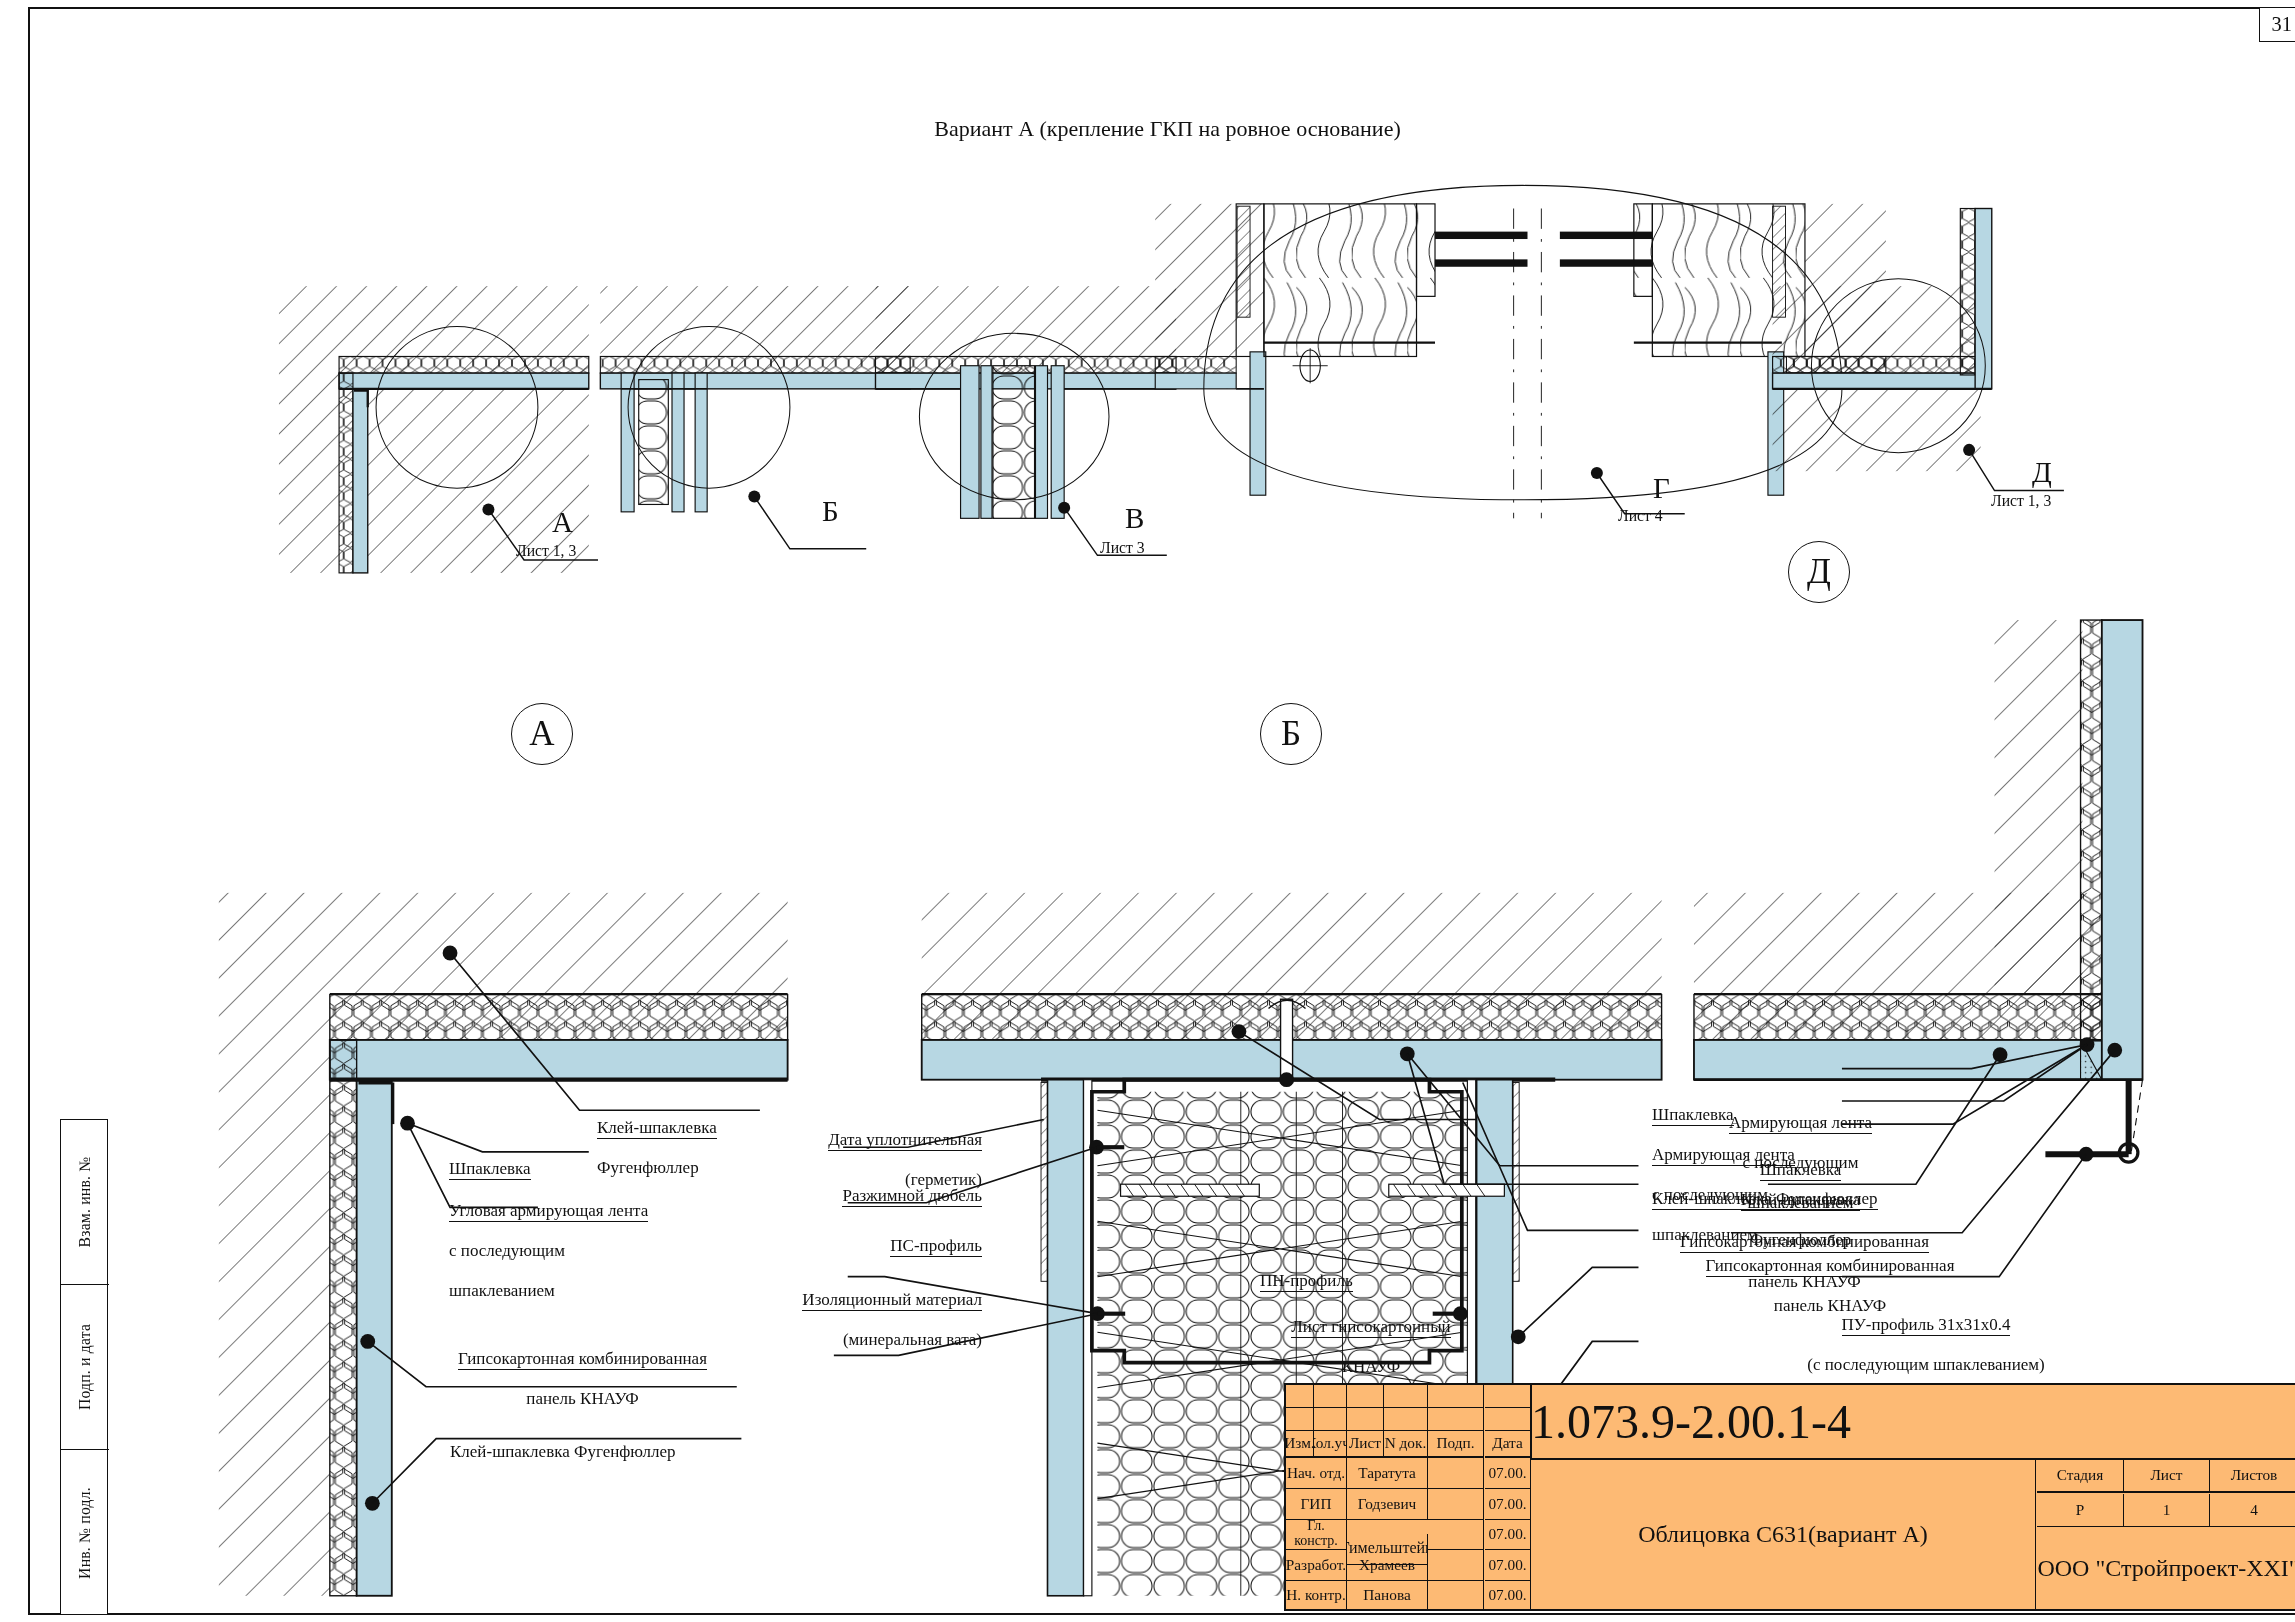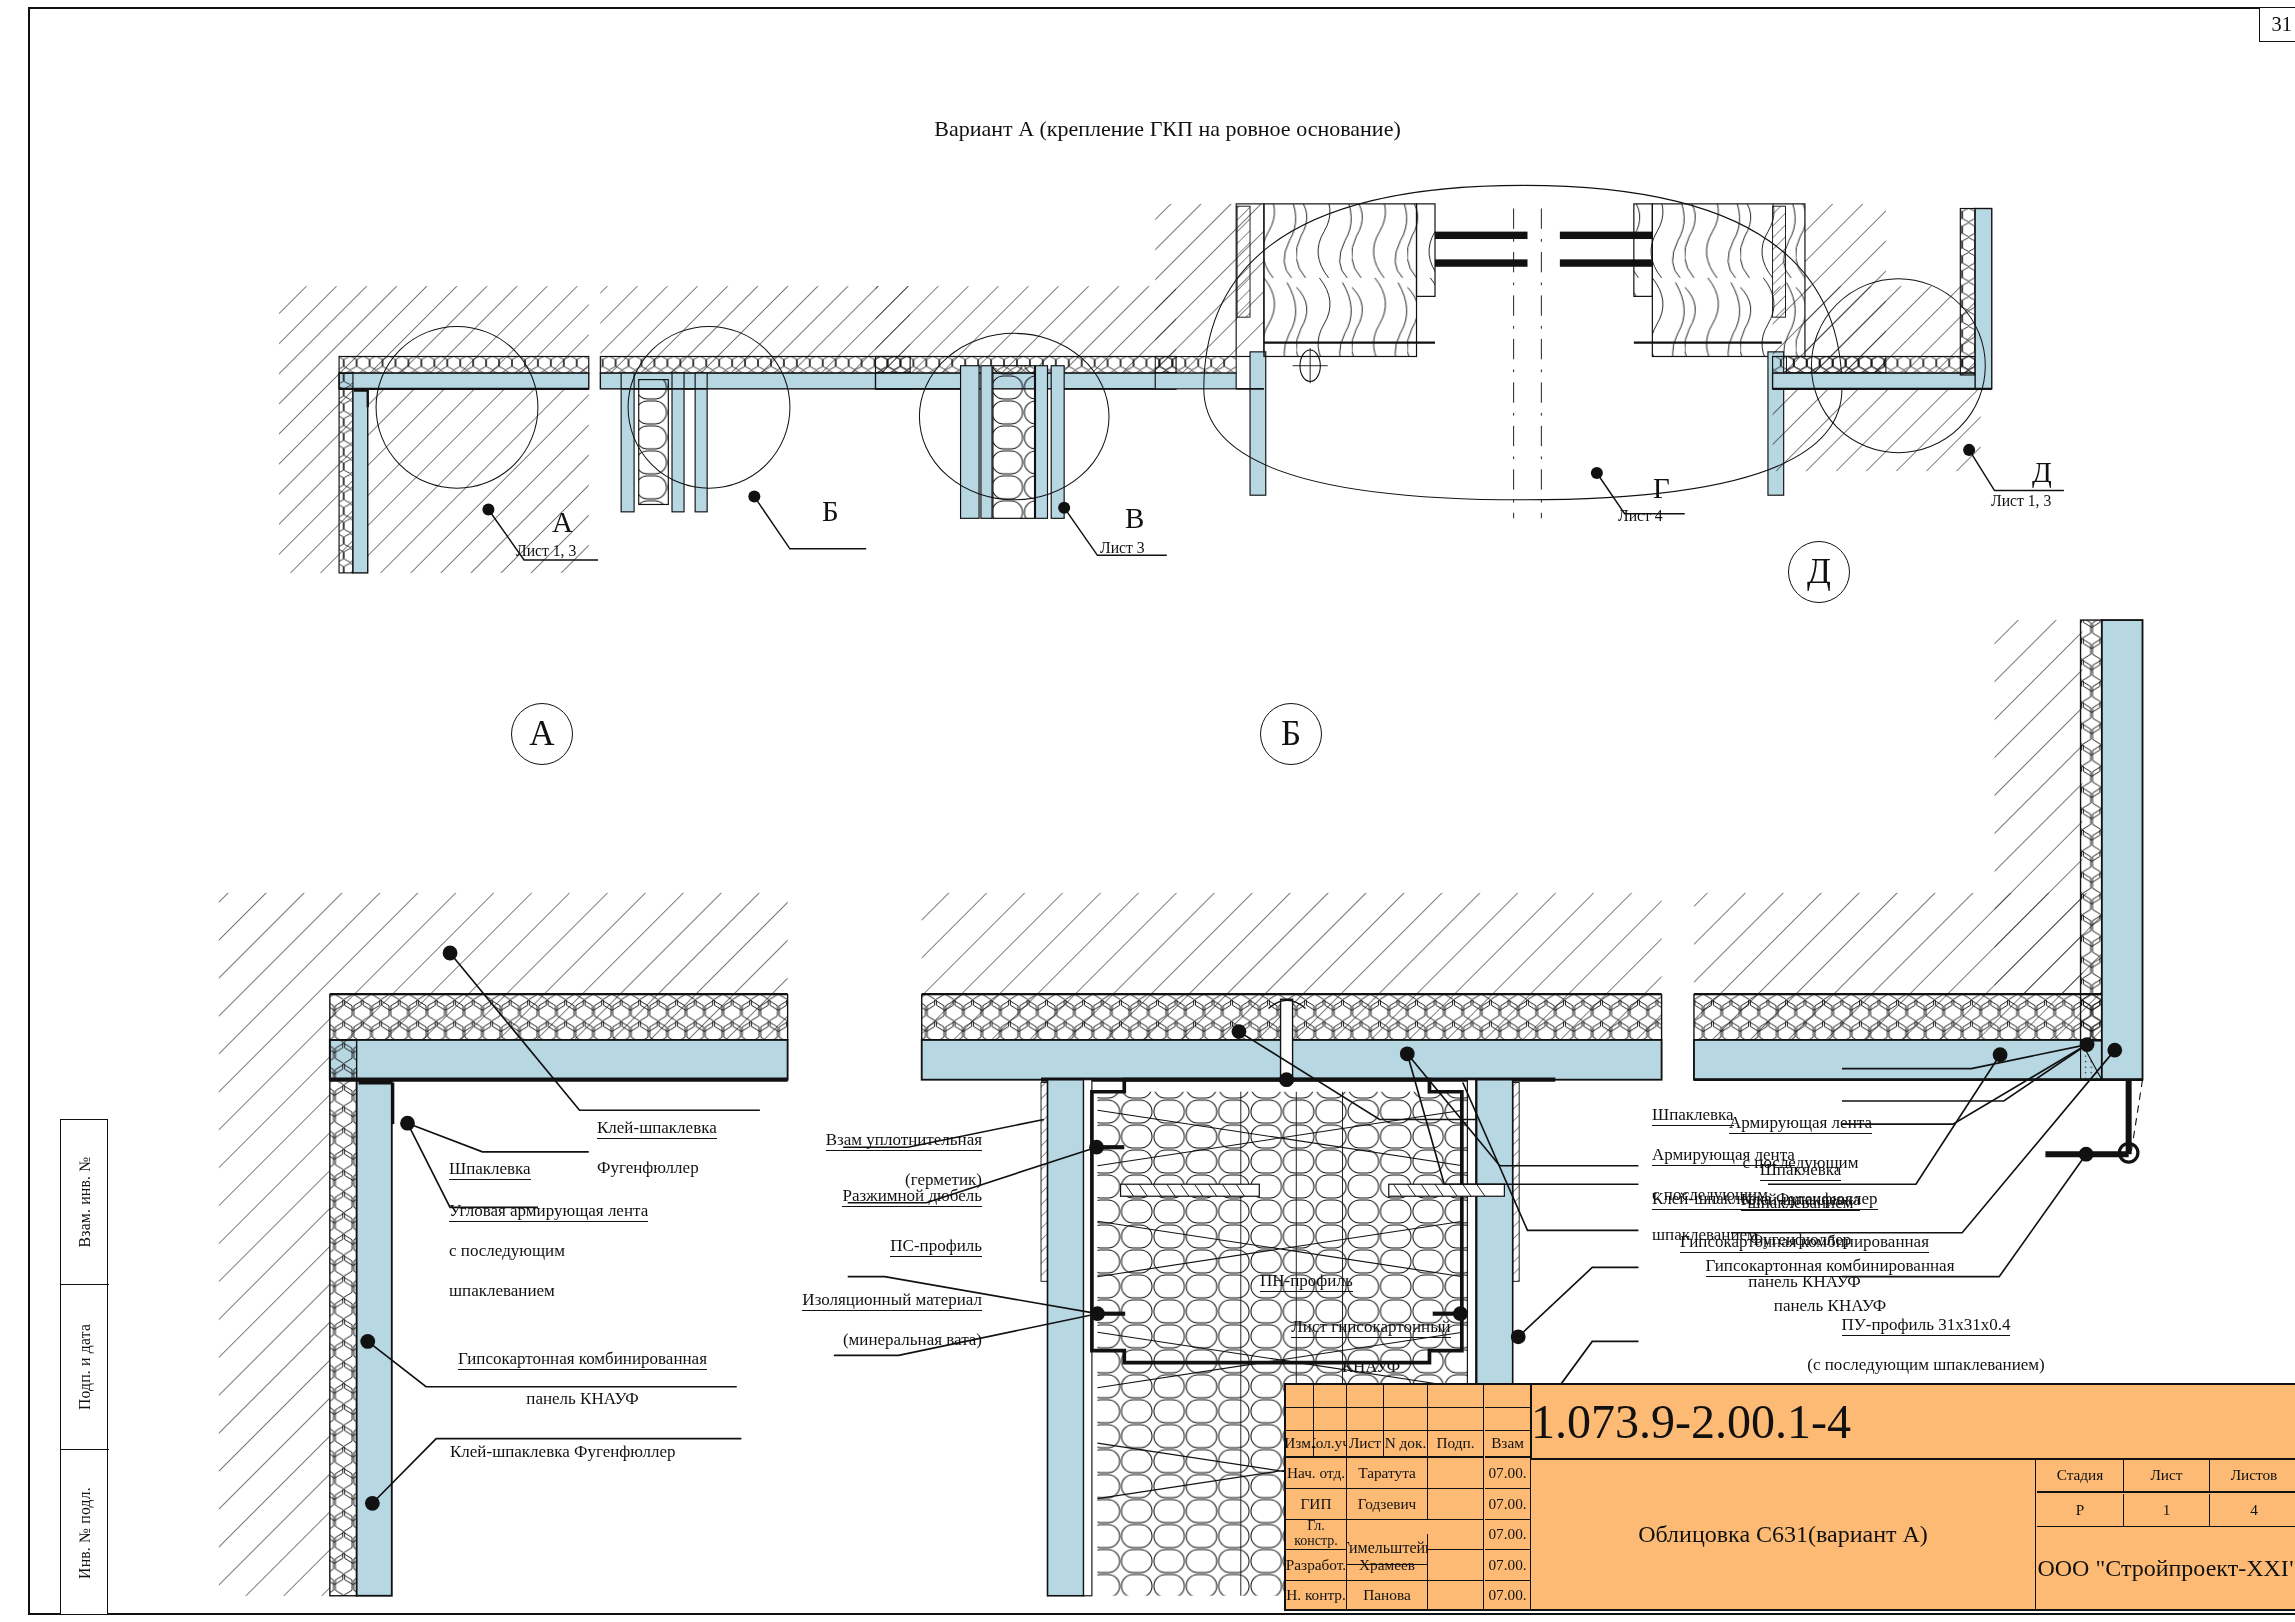--- a/index.html
+++ b/index.html
@@ -396,21 +396,21 @@
   </div>
   <div class="lbl c" style="left:405px;top:1329px;width:315px;">
     <u>Гипсокартонная комбинированная</u><br>
     <span>панель  КНАУФ</span>
   </div>
   <div class="lbl" style="left:430px;top:1422px;">
     <span>Клей-шпаклевка Фугенфюллер</span>
   </div>
 
   <div class="lbl r" style="left:768px;top:1110px;width:194px;">
-    <u>Взам уплотнительная</u><br>
+    <u>Дата уплотнительная</u><br>
     <span>(герметик)</span>
   </div>
   <div class="lbl r" style="left:768px;top:1166px;width:194px;">
     <u>Разжимной дюбель</u>
   </div>
   <div class="lbl r" style="left:768px;top:1216px;width:194px;">
     <u>ПС-профиль</u>
   </div>
   <div class="lbl r" style="left:726px;top:1270px;width:236px;">
     <u>Изоляционный материал</u><br>
@@ -486,21 +486,21 @@
     <div class="tb-cell tb-thick-b" style="left:61px;top:46px;width:37px;height:27px;">
       <span>Лист</span>
       </div>
     <div class="tb-cell tb-thick-b" style="left:98px;top:46px;width:44px;height:27px;">
       <span>N док.</span>
       </div>
     <div class="tb-cell tb-thick-b" style="left:142px;top:46px;width:56px;height:27px;">
       <span>Подп.</span>
       </div>
     <div class="tb-cell tb-thick-b" style="left:199px;top:46px;width:46px;height:27px;">
-      <span>Взам</span>
+      <span>Дата</span>
       </div>
 
     <div class="tb-cell" style="left:0;top:73px;width:61px;height:30.5px;">
       <span>Нач. отд.</span>
       </div>
     <div class="tb-cell" style="left:61px;top:73px;width:81px;height:30.5px;">
       <span>Таратута</span>
       </div>
     <div class="tb-cell" style="left:142px;top:73px;width:56px;height:30.5px;"></div>
     <div class="tb-cell" style="left:199px;top:73px;width:46px;height:30.5px;">

